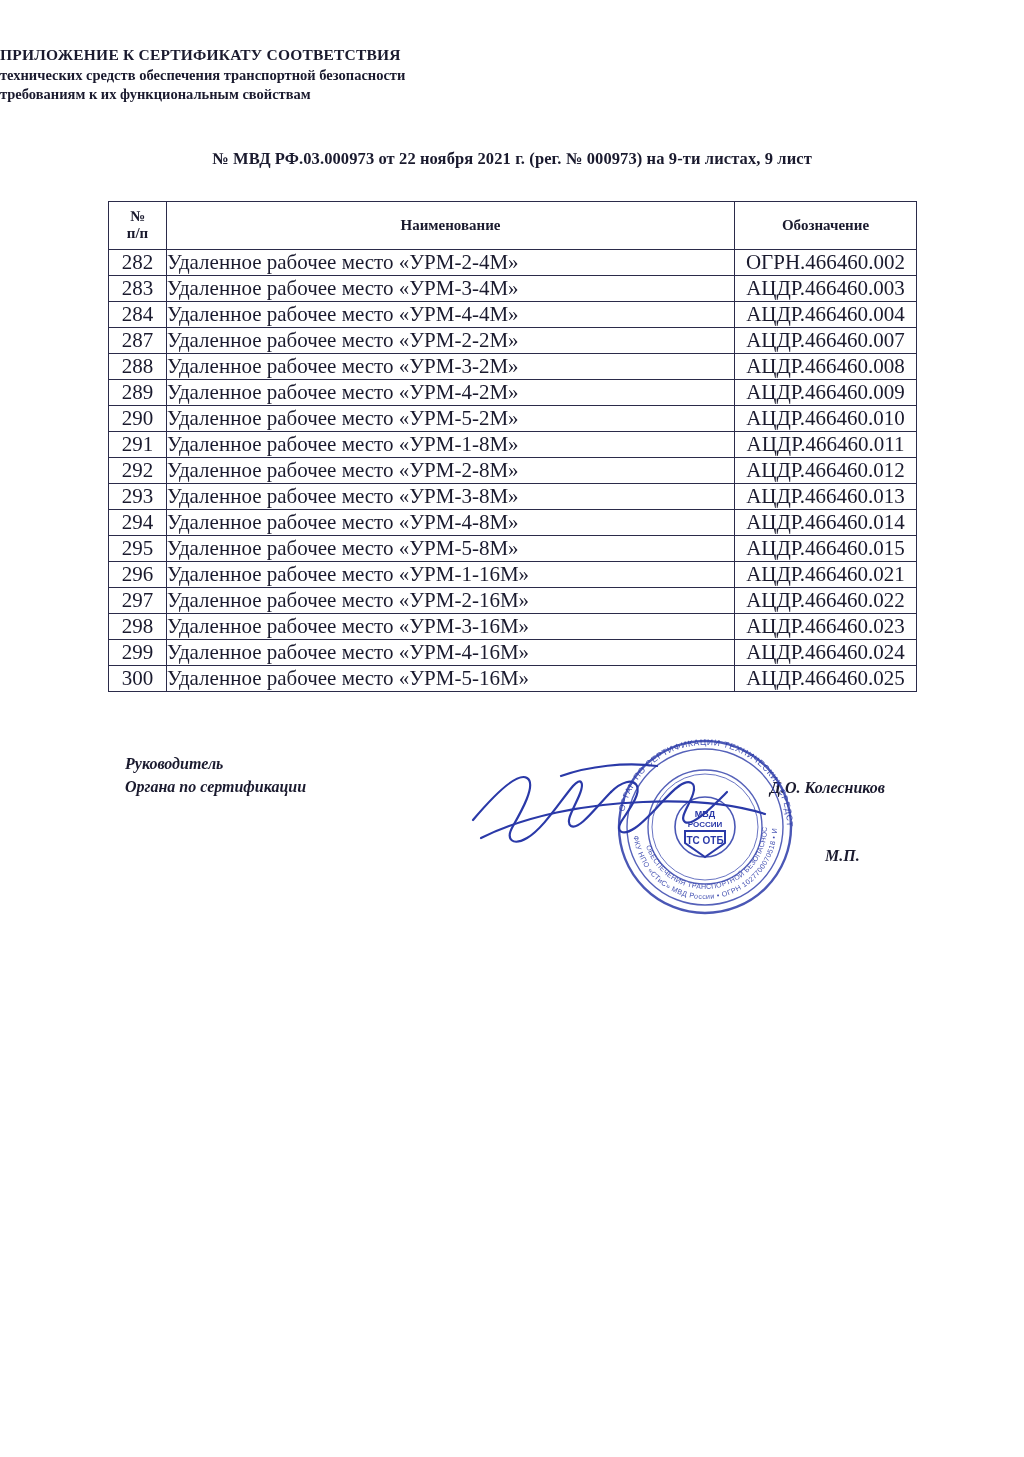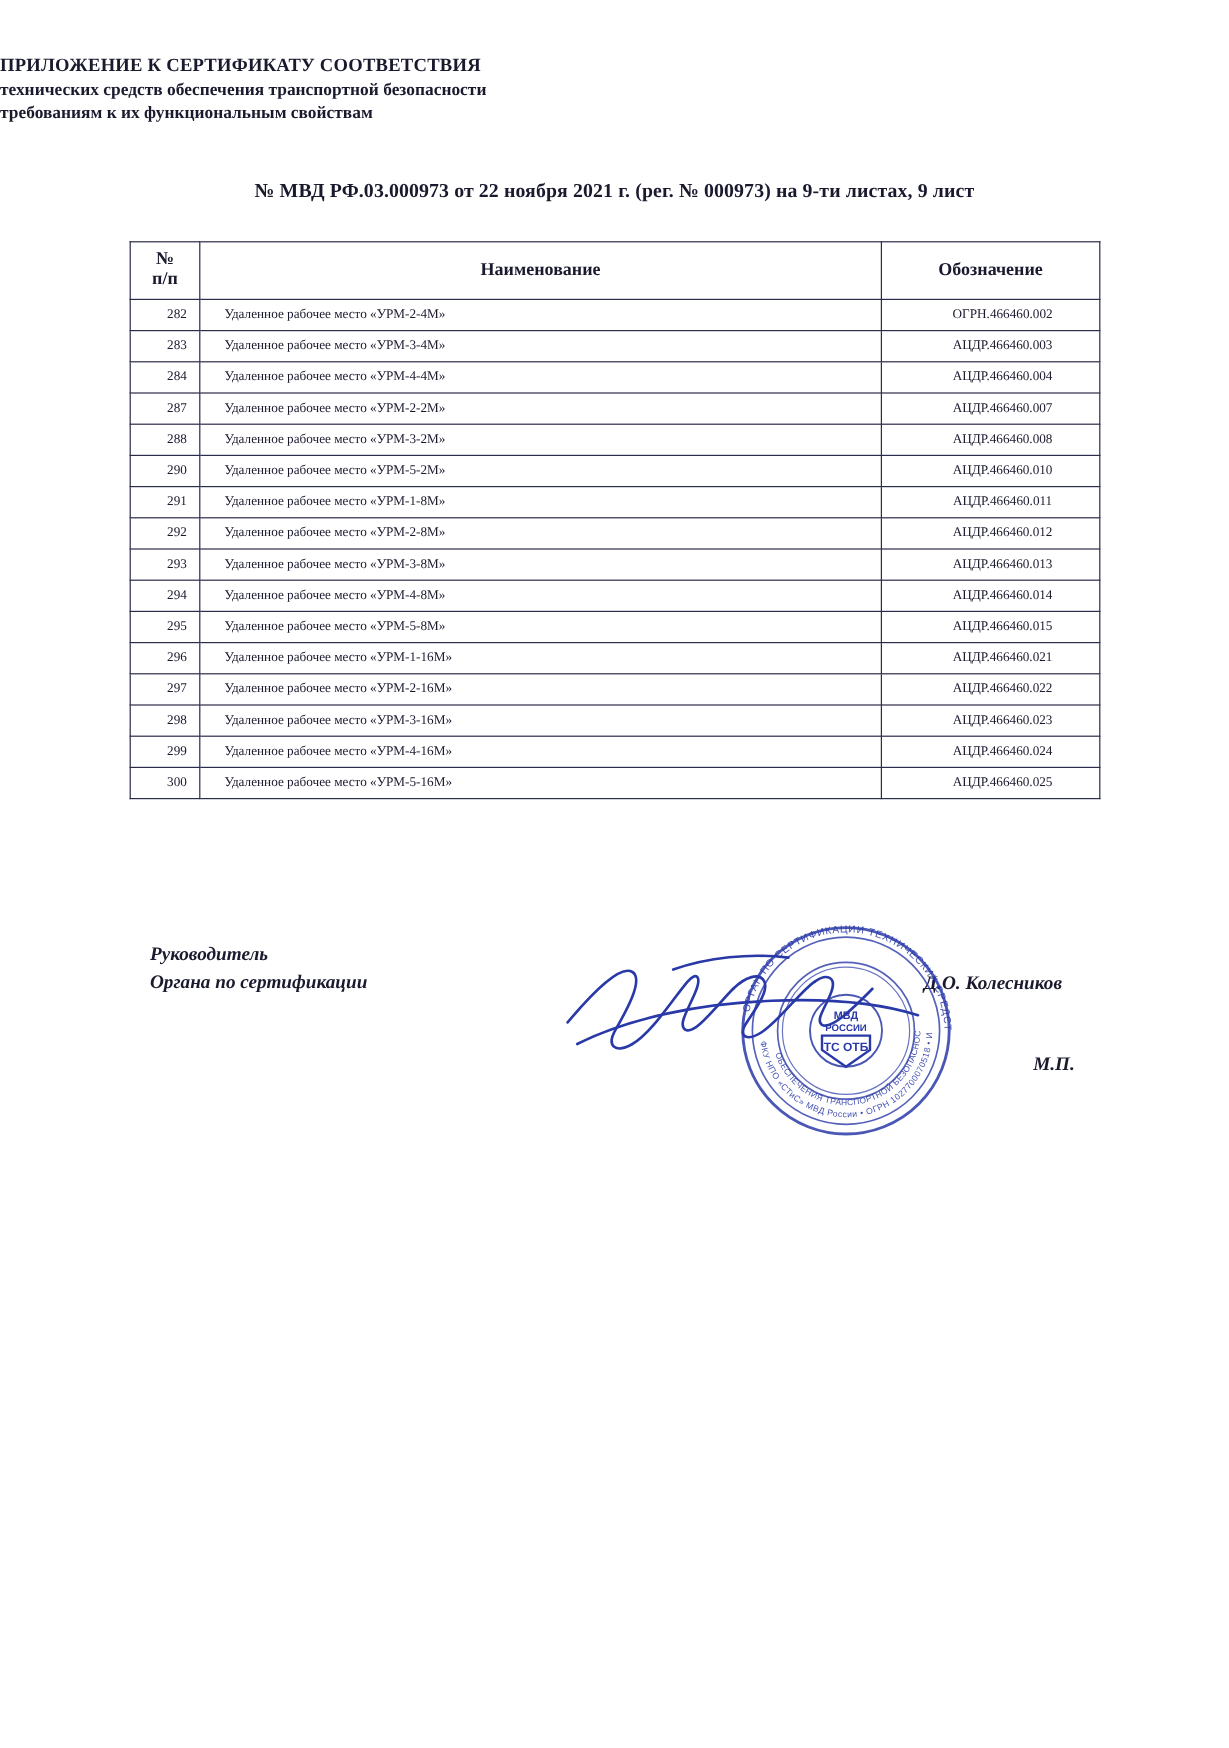--- a/index.html
+++ b/index.html
@@ -66,43 +66,42 @@
     text-align: center;
     padding: 6px 2px;
     line-height: 1.15;
     vertical-align: middle;
   }
   col.c-num { width: 58px; }
   col.c-name { width: 568px; }
   col.c-desig { width: 182px; }
 
   table.items tbody td {
-    font-size: 11px;
+    font-size: 21px;
     height: 25px;
     vertical-align: middle;
-    padding-left: 20px;
   }
   td.num {
     text-align: center;
     padding: 1px 4px 3px 4px;
   }
   td.name {
     text-align: left;
     padding: 1px 4px 3px 9px;
   }
   td.desig {
     text-align: center;
     padding: 1px 4px 3px 4px;
   }
 
   
   .sign-block {
     position: absolute;
     left: 125px;
-    top: 784px;
+    top: 752px;
     width: 830px;
     height: 200px;
   }
   .sign-role {
     font-style: italic;
     font-weight: bold;
     font-size: 16px;
     line-height: 1.45;
     white-space: pre-line;
   }
@@ -114,21 +113,20 @@
     font-weight: bold;
     font-size: 16px;
   }
   .sign-mp {
     position: absolute;
     left: 700px;
     top: 95px;
     font-style: italic;
     font-weight: bold;
     font-size: 16px;
-    margin-left: 36px;
   }
 
   
   .signature {
     position: absolute;
     left: 340px;
     top: -10px;
     width: 330px;
     height: 120px;
     pointer-events: none;
@@ -191,20 +189,25 @@
           </tr>
           <tr>
             <td class="num">287</td>
             <td class="name">Удаленное рабочее место «УРМ-2-2М»</td>
             <td class="desig">АЦДР.466460.007</td>
           </tr>
           <tr>
             <td class="num">288</td>
             <td class="name">Удаленное рабочее место «УРМ-3-2М»</td>
             <td class="desig">АЦДР.466460.008</td>
+          </tr>
+          <tr>
+            <td class="num">289</td>
+            <td class="name">Удаленное рабочее место «УРМ-4-2М»</td>
+            <td class="desig">АЦДР.466460.009</td>
           </tr>
           <tr>
             <td class="num">290</td>
             <td class="name">Удаленное рабочее место «УРМ-5-2М»</td>
             <td class="desig">АЦДР.466460.010</td>
           </tr>
           <tr>
             <td class="num">291</td>
             <td class="name">Удаленное рабочее место «УРМ-1-8М»</td>
             <td class="desig">АЦДР.466460.011</td>

